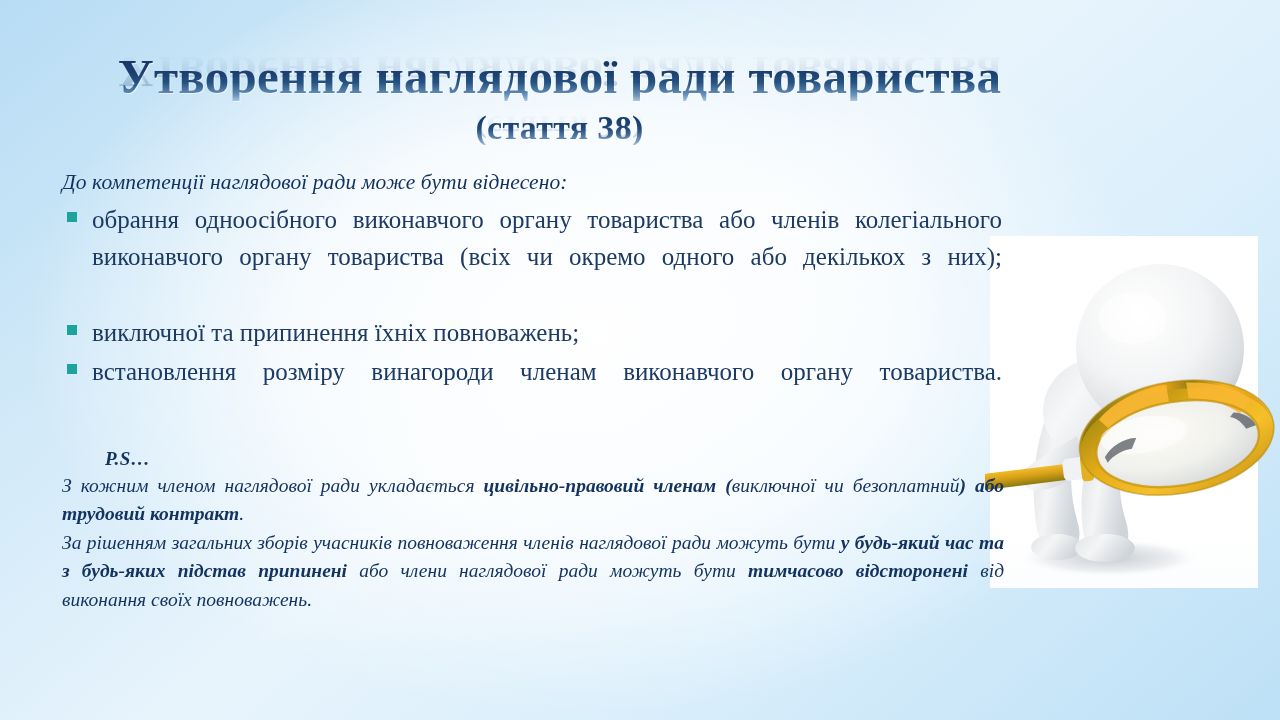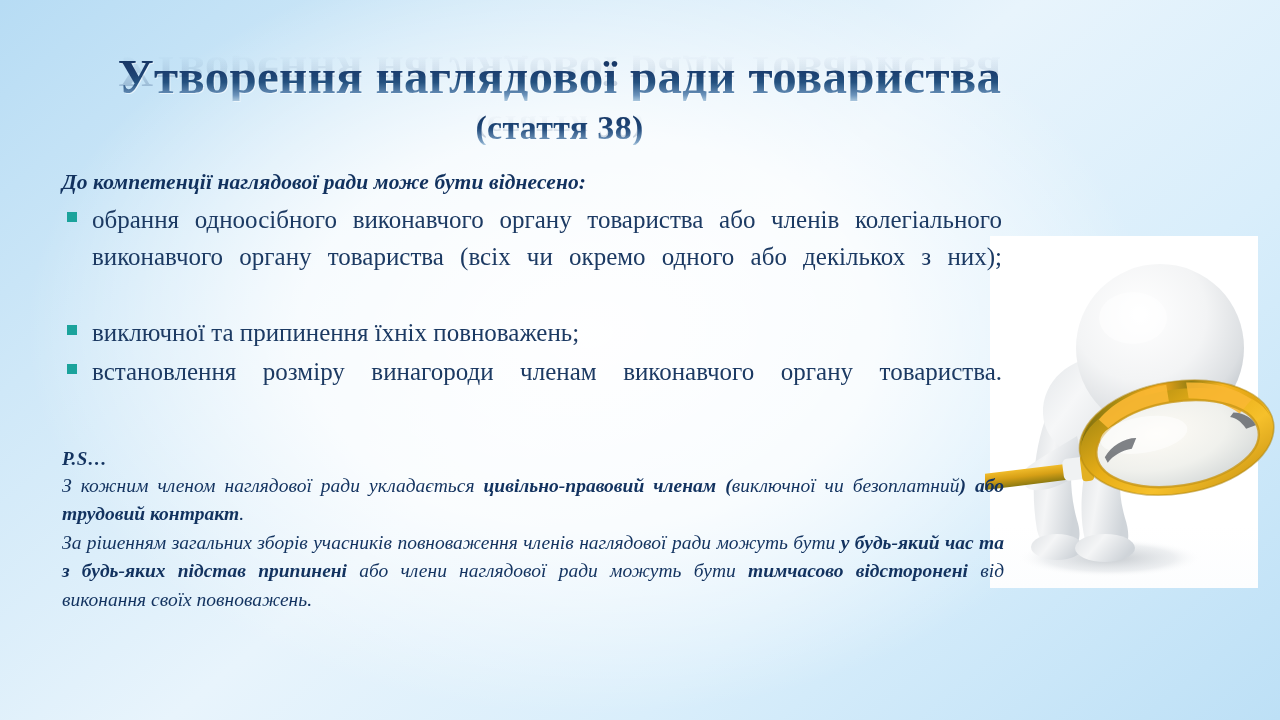--- a/index.html
+++ b/index.html
@@ -110,21 +110,21 @@
     position: absolute;
     left: 62px;
     top: 170px;
     width: 940px;
     z-index: 3;
     color: #11315e;
   }
 
   #intro-line {
     font-size: 21.5px;
-    font-weight: bold;
+    font-weight: normal;
     font-style: italic;
     color: #11315e;
     margin-bottom: 6px;
     letter-spacing: 0.1px;
   }
 
   ul#bullet-list {
     list-style: none;
     margin: 0;
     padding: 0;
@@ -167,20 +167,21 @@
     width: 942px;
     z-index: 3;
     color: #12325f;
   }
   #ps-label {
     font-size: 19px;
     font-weight: bold;
     font-style: italic;
     letter-spacing: 0.4px;
     margin-bottom: 2px;
+    margin-left: 43px;
   }
   p.ps-para {
     margin: 0 0 0 0;
     font-size: 19.5px;
     font-style: italic;
     line-height: 1.46;
     text-align: justify;
     text-justify: inter-word;
     color: #12325f;
   }

